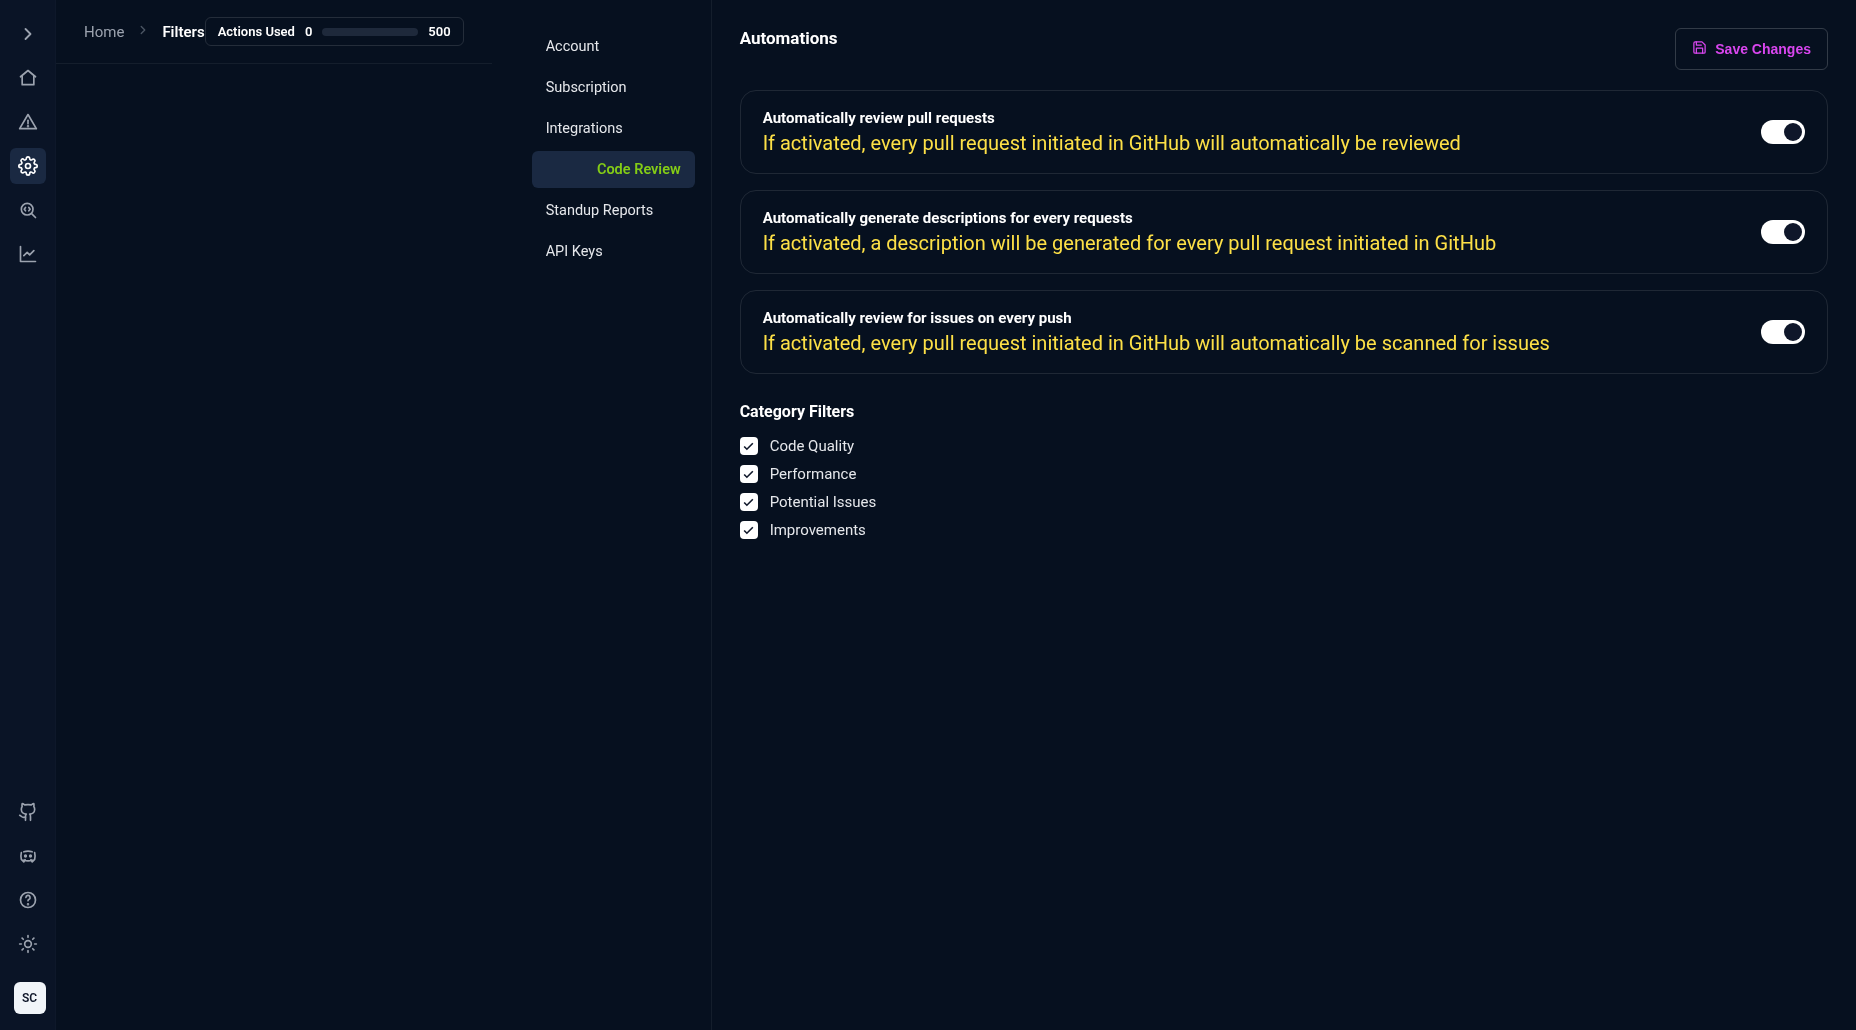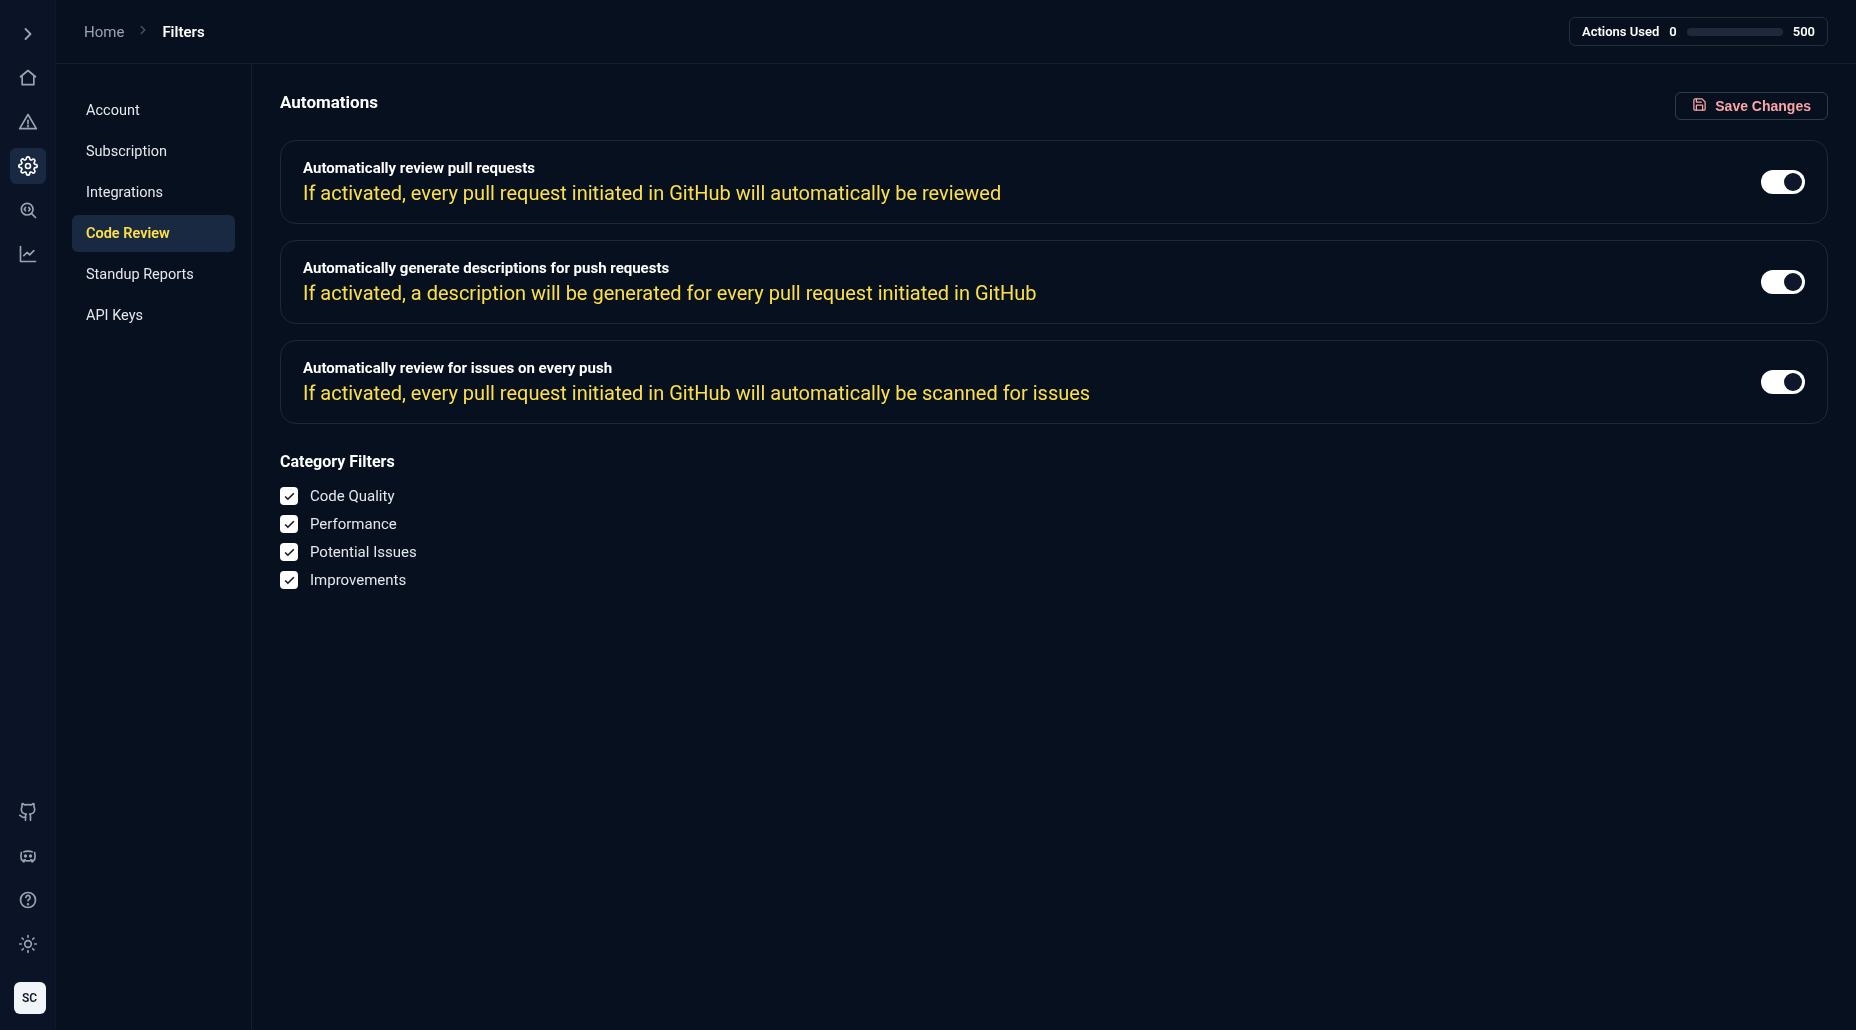--- a/index.html
+++ b/index.html
@@ -53,21 +53,22 @@
   align-items: center;
   justify-content: center;
   margin-top: 12px;
   cursor: pointer;
 }
 
 
 .main {
   flex: 1;
   display: flex;
-  flex-direction: column;
+  flex-direction: row;
+  gap: 24px;
 }
 
 
 .header {
   height: 64px;
   display: flex;
   align-items: center;
   justify-content: space-between;
   padding: 0 28px;
   border-bottom: 1px solid rgba(255,255,255,0.06);
@@ -116,21 +117,21 @@
 }
 .settings-sidebar .nav-item {
   display: block;
   padding: 10px 14px;
   border-radius: 6px;
   font-size: 14.5px;
   color: #e5e7eb;
   cursor: pointer;
   margin-bottom: 4px;
 }
-.settings-sidebar .nav-item.active { background: #1a2942; font-weight: 600; color: #fde047; }
+.settings-sidebar .nav-item.active { background: #1a2942; font-weight: 600; color: #84cc16; text-align: right; }
 
 
 .content {
   flex: 1;
   padding: 28px 28px;
   overflow-y: auto;
 }
 .section-row {
   display: flex;
   align-items: flex-start;
@@ -141,22 +142,22 @@
   font-size: 17px;
   font-weight: 700;
   color: #fff;
 }
 .save-btn {
   display: flex;
   align-items: center;
   gap: 8px;
   border: 1px solid rgba(255,255,255,0.18);
   background: transparent;
-  color: #fca5a5;
-  padding: 4px 16px;
+  color: #d946ef;
+  padding: 11px 16px;
   border-radius: 6px;
   font-size: 14px;
   font-weight: 600;
   cursor: pointer;
 }
 .save-btn svg { width: 15px; height: 15px; }
 
 .card {
   border: 1px solid rgba(255,255,255,0.10);
   border-radius: 16px;
@@ -358,21 +359,21 @@
           <div class="card-title">Automatically review pull requests</div>
           <div class="card-desc">If activated, every pull request initiated in GitHub will automatically be reviewed</div>
         </div>
         <div class="toggle">
             <div class="knob"></div>
           </div>
       </div>
 
       <div class="card">
         <div class="card-text">
-          <div class="card-title">Automatically generate descriptions for push requests</div>
+          <div class="card-title">Automatically generate descriptions for every requests</div>
           <div class="card-desc">If activated, a description will be generated for every pull request initiated in GitHub</div>
         </div>
         <div class="toggle">
             <div class="knob"></div>
           </div>
       </div>
 
       <div class="card">
         <div class="card-text">
           <div class="card-title">Automatically review for issues on every push</div>

